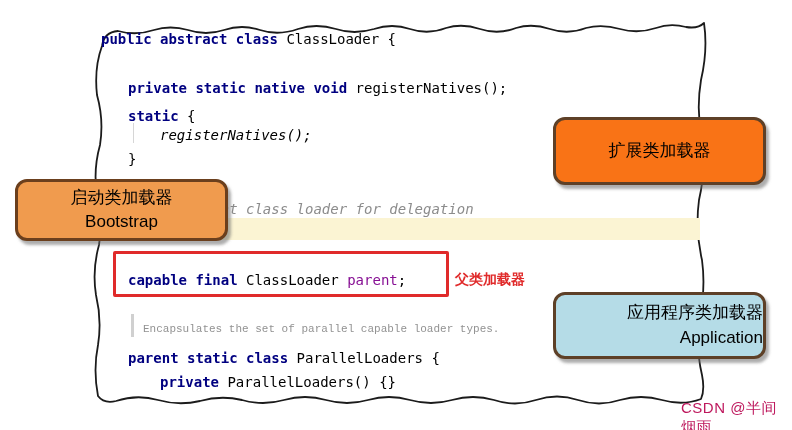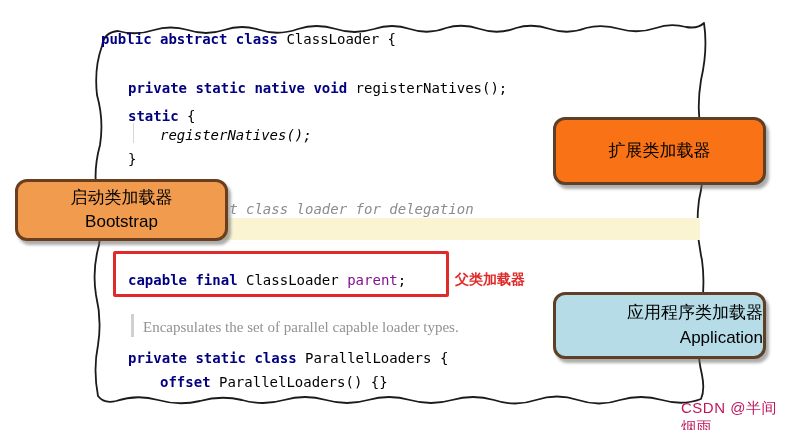--- a/index.html
+++ b/index.html
@@ -15,21 +15,21 @@
     position:absolute;left:0;top:0;width:792px;height:430px;z-index:2;
     font-family:"DejaVu Sans Mono","Liberation Mono",monospace;
     font-size:14px;
   }
   .line{position:absolute;white-space:pre;line-height:19px;height:19px;}
   .kw{color:var(--keyword,#000080);font-weight:bold;}
   .pl{color:var(--plain,#000000);}
   .cm{color:var(--comment,#8C8C8C);font-style:italic;}
   .it{color:var(--plain,#000000);font-style:italic;}
   .fld{color:var(--field,#871094);font-weight:normal;}
-  .doc{color:var(--doc,#929292);font-family:Liberation Serif, serif;font-size:15px;font-style:normal;}
+  .doc{color:var(--doc,#929292);font-family:Liberation Mono, monospace;font-size:11px;font-style:normal;}
 
   .hl{position:absolute;left:124px;top:218px;width:576px;height:22px;z-index:1;}
   .indent-guide{position:absolute;left:133px;top:123px;width:1px;height:20px;background:#d6d6d6;z-index:1;}
   .doc-bar{position:absolute;left:131px;top:314px;width:3px;height:23px;background:#d0d0d0;z-index:1;}
 
   .red-box{
     position:absolute;left:113px;top:251px;width:336px;height:46px;
     border:3px solid var(--annotation-red,#E02A2A);border-radius:2px;z-index:3;
     box-sizing:border-box;background:transparent;
   }
@@ -84,22 +84,22 @@
 
   <div class="line" style="left:128px;top:79px"><span class="kw">private static native void </span><span class="pl">registerNatives();</span></div>
   <div class="line" style="left:101px;top:30px"><span class="kw">public abstract class </span><span class="pl">ClassLoader {</span></div>
   <div class="line" style="left:128px;top:107px"><span class="kw">static </span><span class="pl">{</span></div>
   <div class="line" style="left:160px;top:126px"><span class="it">registerNatives();</span></div>
   <div class="line" style="left:128px;top:150px"><span class="pl">}</span></div>
   <div class="line" style="left:128px;top:200px"><span class="cm">// The parent class loader for delegation</span></div>
   <div class="line" style="left:128px;top:222px"><span class="cm">// Note: VM hardcoded the offset of this field, thus all new fields</span></div>
   <div class="line" style="left:128px;top:271px"><span class="kw">capable final </span><span class="pl">ClassLoader </span><span class="fld">parent</span><span class="pl">;</span></div>
   <div class="line" style="left:143px;top:318px"><span class="doc">Encapsulates the set of parallel capable loader types.</span></div>
-  <div class="line" style="left:128px;top:349px"><span class="kw">private static class </span><span class="pl">ParallelLoaders {</span></div>
-  <div class="line" style="left:160px;top:373px"><span class="kw">offset </span><span class="pl">ParallelLoaders() {}</span></div>
+  <div class="line" style="left:128px;top:349px"><span class="kw">parent static class </span><span class="pl">ParallelLoaders {</span></div>
+  <div class="line" style="left:160px;top:373px"><span class="kw">private </span><span class="pl">ParallelLoaders() {}</span></div>
 
   <div class="red-box"></div>
   <div class="red-label">父类加载器</div>
 </div>
 
 <div class="callout" id="co-bootstrap" style="background: rgb(240, 155, 78); border-color: rgb(107, 63, 29);">
   <span>启动类加载器</span>
   <span>Bootstrap</span>
 </div>
 

